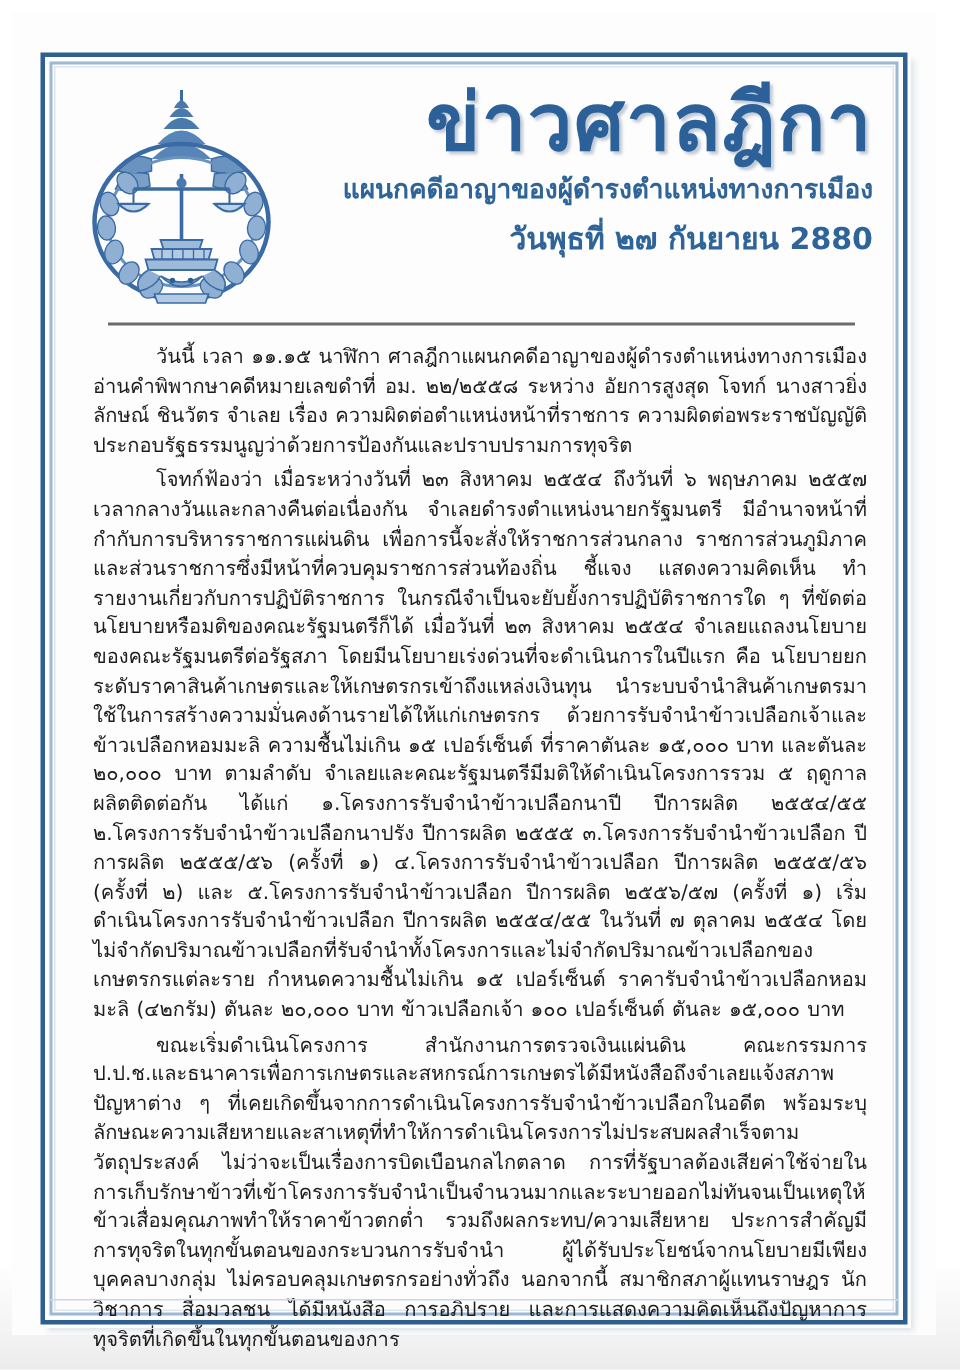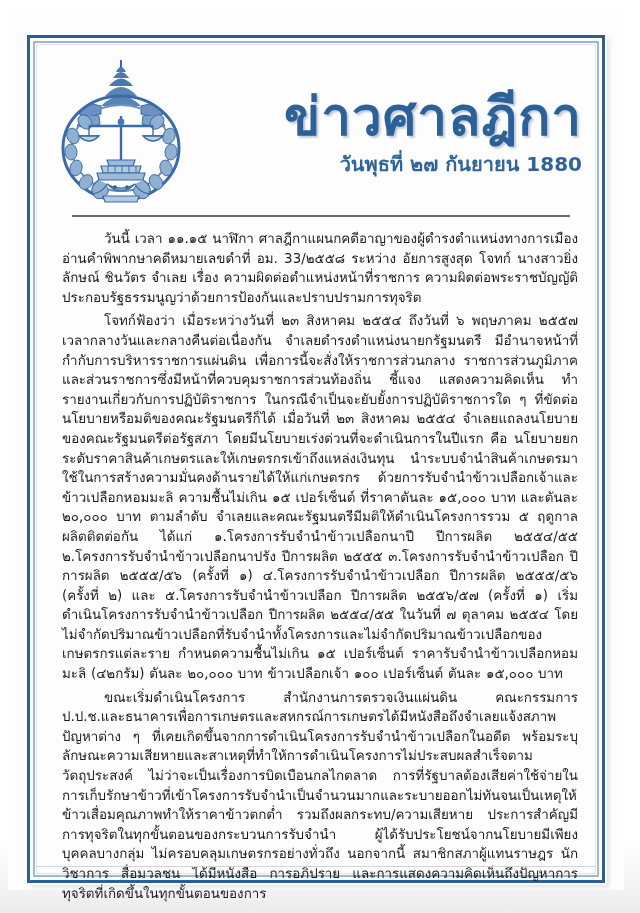--- a/index.html
+++ b/index.html
@@ -82,21 +82,21 @@
   }
 
   
   .masthead {
     position: absolute;
     left: 46px;
     top: 52px;
     width: 540px;
     height: 160px;
     display: flex;
-    align-items: center;
+    align-items: flex-start;
     gap: 24px;
   }
   .emblem-wrap {
     width: 150px;
     height: 160px;
     display: flex;
     align-items: flex-start;
     justify-content: center;
     padding-top: 4px;
     box-sizing: border-box;
@@ -262,26 +262,27 @@
           <circle cx="60" cy="131" r="1.8" fill="#2e5f8e" stroke="none"></circle>
           <circle cx="72" cy="131" r="1.8" fill="#2e5f8e" stroke="none"></circle>
 
           <path d="M48 140 L84 140 L82 146 L50 146 Z" fill="#b3cbe2" stroke="#3b6ba5" stroke-width="1.1"></path>
         </g>
       </svg>
     </div>
 
     <div class="masthead-text">
       <h1 class="hd-title">ข่าวศาลฎีกา</h1>
-      <p class="hd-date">วันพุธที่ ๒๗ กันยายน 1880</p>
+      <p class="hd-sub">แผนกคดีอาญาของผู้ดำรงตำแหน่งทางการเมือง</p>
+      <p class="hd-date">วันพุธที่ ๒๗ กันยายน 2880</p>
     </div>
   </div>
 
   <div class="divider"></div>
 
   <div class="body-area">
-    <p class="para">วันนี้ เวลา ๑๑.๑๕ นาฬิกา ศาลฎีกาแผนกคดีอาญาของผู้ดำรงตำแหน่งทางการเมืองอ่านคำพิพากษาคดีหมายเลขดำที่ อม. 33/๒๕๕๘ ระหว่าง อัยการสูงสุด โจทก์ นางสาวยิ่งลักษณ์ ชินวัตร จำเลย เรื่อง ความผิดต่อตำแหน่งหน้าที่ราชการ ความผิดต่อพระราชบัญญัติประกอบรัฐธรรมนูญว่าด้วยการป้องกันและปราบปรามการทุจริต</p>
+    <p class="para">วันนี้ เวลา ๑๑.๑๕ นาฬิกา ศาลฎีกาแผนกคดีอาญาของผู้ดำรงตำแหน่งทางการเมืองอ่านคำพิพากษาคดีหมายเลขดำที่ อม. ๒๒/๒๕๕๘ ระหว่าง อัยการสูงสุด โจทก์ นางสาวยิ่งลักษณ์ ชินวัตร จำเลย เรื่อง ความผิดต่อตำแหน่งหน้าที่ราชการ ความผิดต่อพระราชบัญญัติประกอบรัฐธรรมนูญว่าด้วยการป้องกันและปราบปรามการทุจริต</p>
     <p class="para">โจทก์ฟ้องว่า เมื่อระหว่างวันที่ ๒๓ สิงหาคม ๒๕๕๔ ถึงวันที่ ๖ พฤษภาคม ๒๕๕๗ เวลากลางวันและกลางคืนต่อเนื่องกัน จำเลยดำรงตำแหน่งนายกรัฐมนตรี มีอำนาจหน้าที่กำกับการบริหารราชการแผ่นดิน เพื่อการนี้จะสั่งให้ราชการส่วนกลาง ราชการส่วนภูมิภาค และส่วนราชการซึ่งมีหน้าที่ควบคุมราชการส่วนท้องถิ่น ชี้แจง แสดงความคิดเห็น ทำรายงานเกี่ยวกับการปฏิบัติราชการ ในกรณีจำเป็นจะยับยั้งการปฏิบัติราชการใด ๆ ที่ขัดต่อนโยบายหรือมติของคณะรัฐมนตรีก็ได้ เมื่อวันที่ ๒๓ สิงหาคม ๒๕๕๔ จำเลยแถลงนโยบายของคณะรัฐมนตรีต่อรัฐสภา โดยมีนโยบายเร่งด่วนที่จะดำเนินการในปีแรก คือ นโยบายยกระดับราคาสินค้าเกษตรและให้เกษตรกรเข้าถึงแหล่งเงินทุน นำระบบจำนำสินค้าเกษตรมาใช้ในการสร้างความมั่นคงด้านรายได้ให้แก่เกษตรกร ด้วยการรับจำนำข้าวเปลือกเจ้าและข้าวเปลือกหอมมะลิ ความชื้นไม่เกิน ๑๕ เปอร์เซ็นต์ ที่ราคาตันละ ๑๕,๐๐๐ บาท และตันละ ๒๐,๐๐๐ บาท ตามลำดับ จำเลยและคณะรัฐมนตรีมีมติให้ดำเนินโครงการรวม ๕ ฤดูกาลผลิตติดต่อกัน ได้แก่ ๑.โครงการรับจำนำข้าวเปลือกนาปี ปีการผลิต ๒๕๕๔/๕๕ ๒.โครงการรับจำนำข้าวเปลือกนาปรัง ปีการผลิต ๒๕๕๕ ๓.โครงการรับจำนำข้าวเปลือก ปีการผลิต ๒๕๕๕/๕๖ (ครั้งที่ ๑) ๔.โครงการรับจำนำข้าวเปลือก ปีการผลิต ๒๕๕๕/๕๖ (ครั้งที่ ๒) และ ๕.โครงการรับจำนำข้าวเปลือก ปีการผลิต ๒๕๕๖/๕๗ (ครั้งที่ ๑) เริ่มดำเนินโครงการรับจำนำข้าวเปลือก ปีการผลิต ๒๕๕๔/๕๕ ในวันที่ ๗ ตุลาคม ๒๕๕๔ โดยไม่จำกัดปริมาณข้าวเปลือกที่รับจำนำทั้งโครงการและไม่จำกัดปริมาณข้าวเปลือกของเกษตรกรแต่ละราย กำหนดความชื้นไม่เกิน ๑๕ เปอร์เซ็นต์ ราคารับจำนำข้าวเปลือกหอมมะลิ (๔๒กรัม) ตันละ ๒๐,๐๐๐ บาท ข้าวเปลือกเจ้า ๑๐๐ เปอร์เซ็นต์ ตันละ ๑๕,๐๐๐ บาท</p>
     <p class="para">ขณะเริ่มดำเนินโครงการ สำนักงานการตรวจเงินแผ่นดิน คณะกรรมการ ป.ป.ช.และธนาคารเพื่อการเกษตรและสหกรณ์การเกษตรได้มีหนังสือถึงจำเลยแจ้งสภาพปัญหาต่าง ๆ ที่เคยเกิดขึ้นจากการดำเนินโครงการรับจำนำข้าวเปลือกในอดีต พร้อมระบุลักษณะความเสียหายและสาเหตุที่ทำให้การดำเนินโครงการไม่ประสบผลสำเร็จตามวัตถุประสงค์ ไม่ว่าจะเป็นเรื่องการบิดเบือนกลไกตลาด การที่รัฐบาลต้องเสียค่าใช้จ่ายในการเก็บรักษาข้าวที่เข้าโครงการรับจำนำเป็นจำนวนมากและระบายออกไม่ทันจนเป็นเหตุให้ข้าวเสื่อมคุณภาพทำให้ราคาข้าวตกต่ำ รวมถึงผลกระทบ/ความเสียหาย ประการสำคัญมีการทุจริตในทุกขั้นตอนของกระบวนการรับจำนำ ผู้ได้รับประโยชน์จากนโยบายมีเพียงบุคคลบางกลุ่ม ไม่ครอบคลุมเกษตรกรอย่างทั่วถึง นอกจากนี้ สมาชิกสภาผู้แทนราษฎร นักวิชาการ สื่อมวลชน ได้มีหนังสือ การอภิปราย และการแสดงความคิดเห็นถึงปัญหาการทุจริตที่เกิดขึ้นในทุกขั้นตอนของการ</p>
   </div>
 
   <div class="bottom-rule"></div>
 </div>
 
 </body></html>

